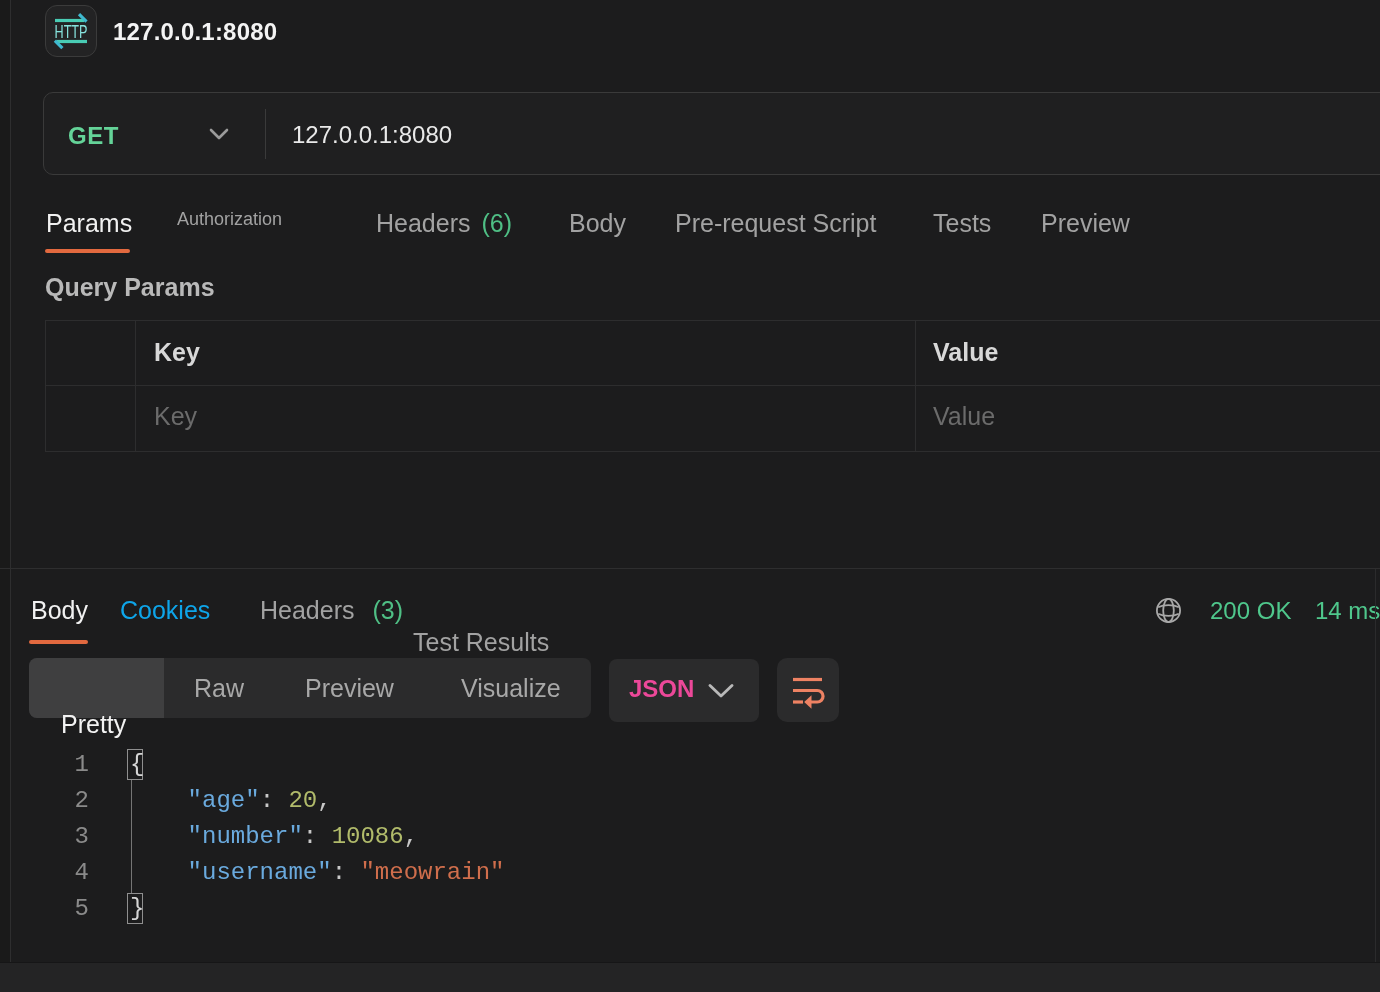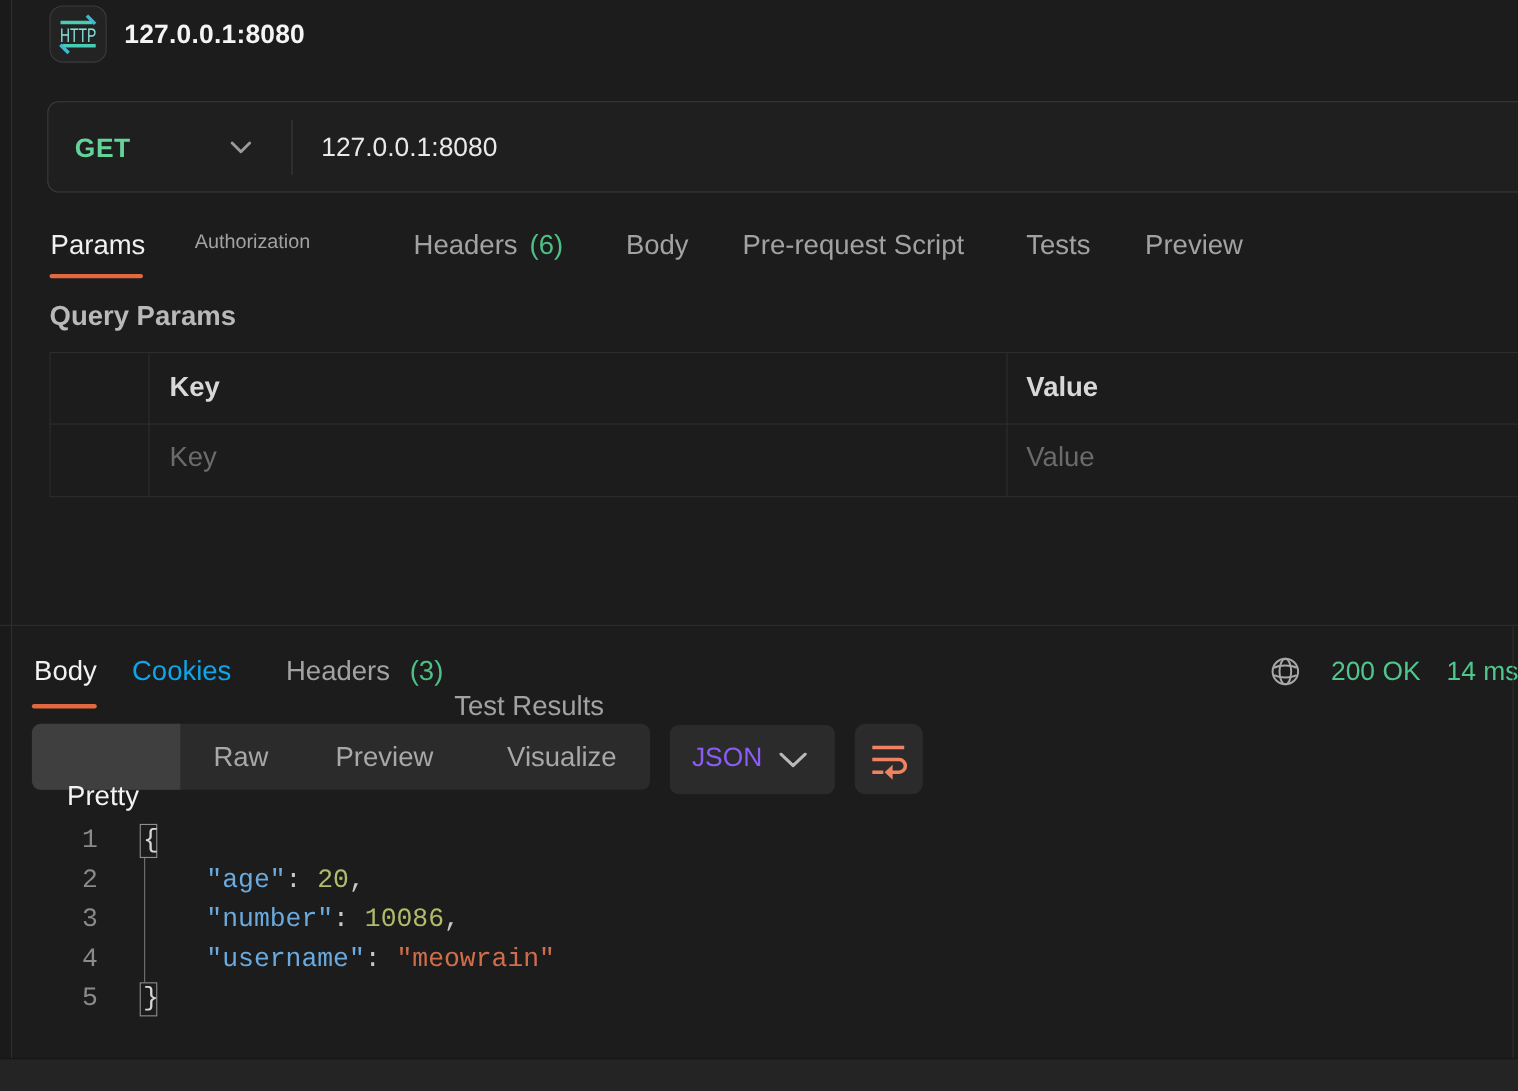--- a/index.html
+++ b/index.html
@@ -68,21 +68,21 @@
   <div class="abs" style="top:597px;left:1315px;font-size:24px;color:#4fc78c;white-space:nowrap;">14 ms</div>
 
   <div class="abs" style="left:29px;top:658px;width:562px;height:60px;background:#2b2b2c;border-radius:8px;"></div>
   <div class="abs" style="left:29px;top:658px;width:135px;height:60px;background:#3f3f40;border-radius:8px 0 0 8px;"></div>
   <div class="abs" style="left:61px;top:674px;font-size:25px;color:#f2f2f2;margin-top:36px;">Pretty</div>
   <div class="abs" style="left:194px;top:674px;font-size:25px;color:#a8a8a8;">Raw</div>
   <div class="abs" style="left:305px;top:674px;font-size:25px;color:#a8a8a8;">Preview</div>
   <div class="abs" style="left:461px;top:674px;font-size:25px;color:#a8a8a8;">Visualize</div>
 
   <div class="abs" style="left:609px;top:659px;width:150px;height:63px;background:#2b2b2c;border-radius:8px;"></div>
-  <div class="abs" style="left:629px;top:675px;font-size:24px;font-weight:400;color:#8b5cf6;">JSON</div>
+  <div class="abs" style="left:629px;top:675px;font-size:24px;font-weight:700;color:#ec4899;">JSON</div>
   <svg class="abs" style="left:708px;top:684px;" width="26" height="14" viewBox="0 0 26 14">
     <path d="M2 1.5 L13 12 L24 1.5" stroke="#b9b9b9" stroke-width="2.8" fill="none" stroke-linecap="round" stroke-linejoin="round"></path>
   </svg>
 
   <div class="abs" style="left:777px;top:658px;width:62px;height:64px;background:#2b2b2c;border-radius:10px;"></div>
   <svg class="abs" style="left:791px;top:672px;" width="34" height="40" viewBox="0 0 34 40">
     <path d="M2 7.5 H31" stroke="#ee8263" stroke-width="3.2" fill="none"></path>
     <path d="M2 18.5 H26.3 A5.75 5.75 0 0 1 26.3 30 H18" stroke="#ee8263" stroke-width="3.2" fill="none"></path>
     <path d="M20.5 23.2 L13.2 30 L20.5 36.8 Z" fill="#ee8263"></path>
     <path d="M2 30 H12" stroke="#ee8263" stroke-width="3.2" fill="none"></path>

